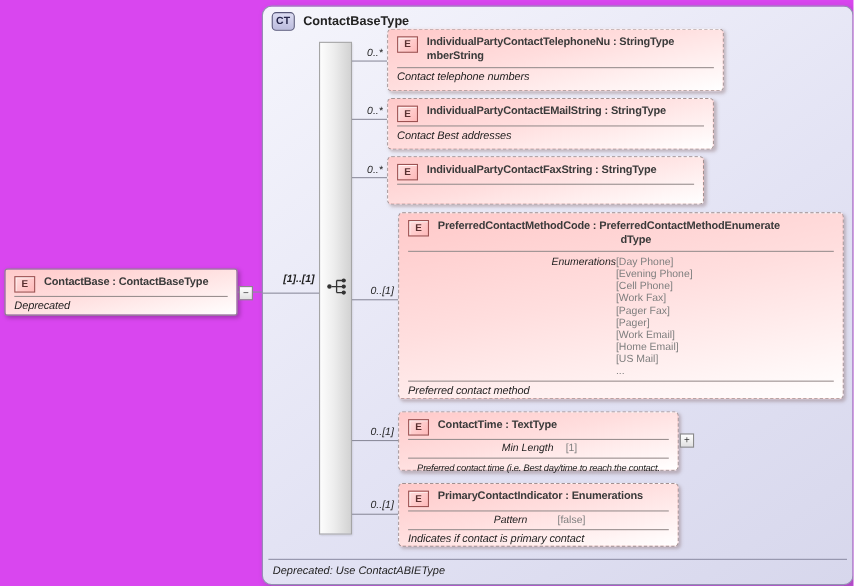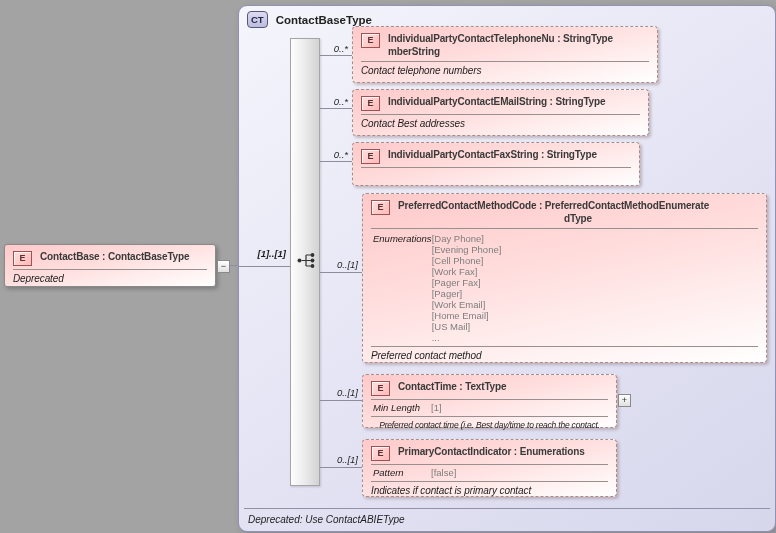--- a/index.html
+++ b/index.html
@@ -1,16 +1,16 @@
 <!DOCTYPE html>
 <html><head>
 <meta charset="utf-8">
 <style>
   html,body{margin:0;padding:0;background:#fff;}
-  .canvas{position:relative;width:776px;height:533px;background:#a3a3a3;
+  .canvas{position:relative;width:776px;height:533px;background:#d946ef;
           font-family:"Liberation Sans",sans-serif;overflow:hidden;}
 
   
   .hl{position:absolute;height:1px;background:#8d8d9d;}
 
   
   .card{position:absolute;font-style:italic;font-size:9.5px;color:#1e1e1e;text-align:right;white-space:nowrap;}
   .card.bold{font-weight:bold;}
 
   
@@ -49,21 +49,21 @@
   .trow{display:flex;gap:8px;padding:5px 8px 0;}
   .badge-e{flex:0 0 auto;width:17px;height:13px;margin-top:1px;
     background:linear-gradient(135deg,#ffdfdf,#ffb9b9);border:1px solid #9c5252;
     color:#5a3030;font-size:9px;font-weight:bold;text-align:center;line-height:13px;
     box-shadow:inset 1px 1px 0 rgba(255,255,255,.75);}
   .tl{flex:1;font-weight:bold;font-size:10px;line-height:13px;color:#3a3a3a;letter-spacing:-.15px;}
   .tl .l2c{text-align:center;}
   .sep{border-top:1px solid #9a8f8f;margin:3px 8px 0;}
   .ann{font-style:italic;font-size:10px;color:#1d1d1d;padding:3px 8px 0;letter-spacing:-.1px;white-space:nowrap;}
   .ann-sm{font-size:8.5px;letter-spacing:-.2px;text-align:center;}
-  .facets{display:flex;padding:2px 8px 0 10px;font-size:9.5px;}
+  .facets{display:flex;padding:2px 8px 0 10px;font-size:9.5px;justify-content:center;}
   .c4 .facets{padding-top:4px;}
   .flabel{flex:0 0 58px;font-style:italic;color:#222;}
   .fvals{color:#7e7e7e;}
   .fvals div{line-height:11px;}
   .fval-inline{color:#7e7e7e;}
 
   
   .sqbtn{position:absolute;width:11px;height:11px;box-sizing:content-box;border:1px solid #8a8a8a;
     background:linear-gradient(#ffffff,#e0e0e0);font-size:9px;line-height:11px;text-align:center;
     color:#333;cursor:pointer;}

